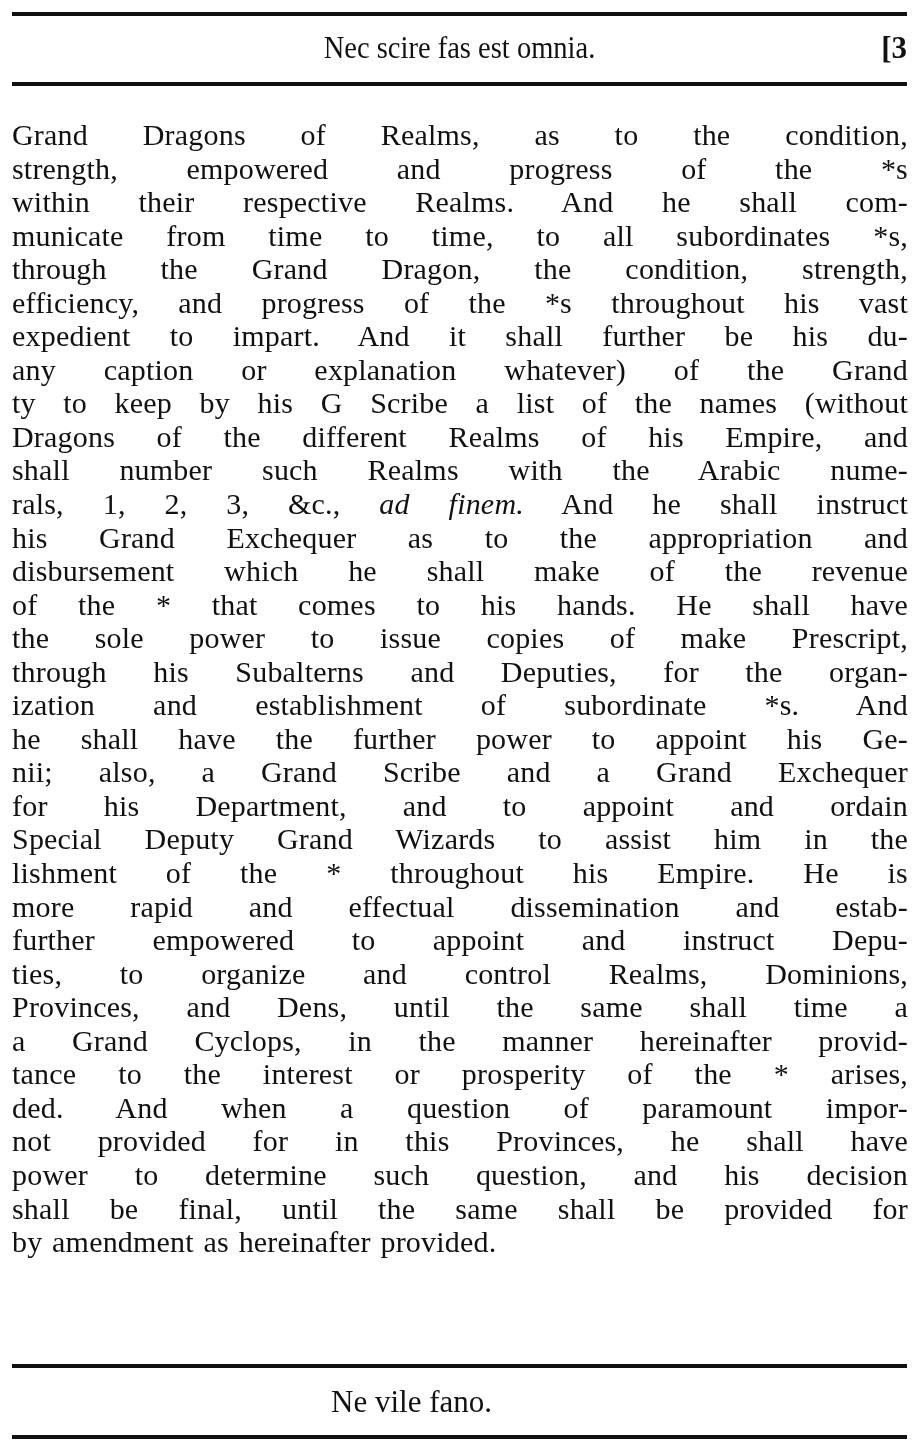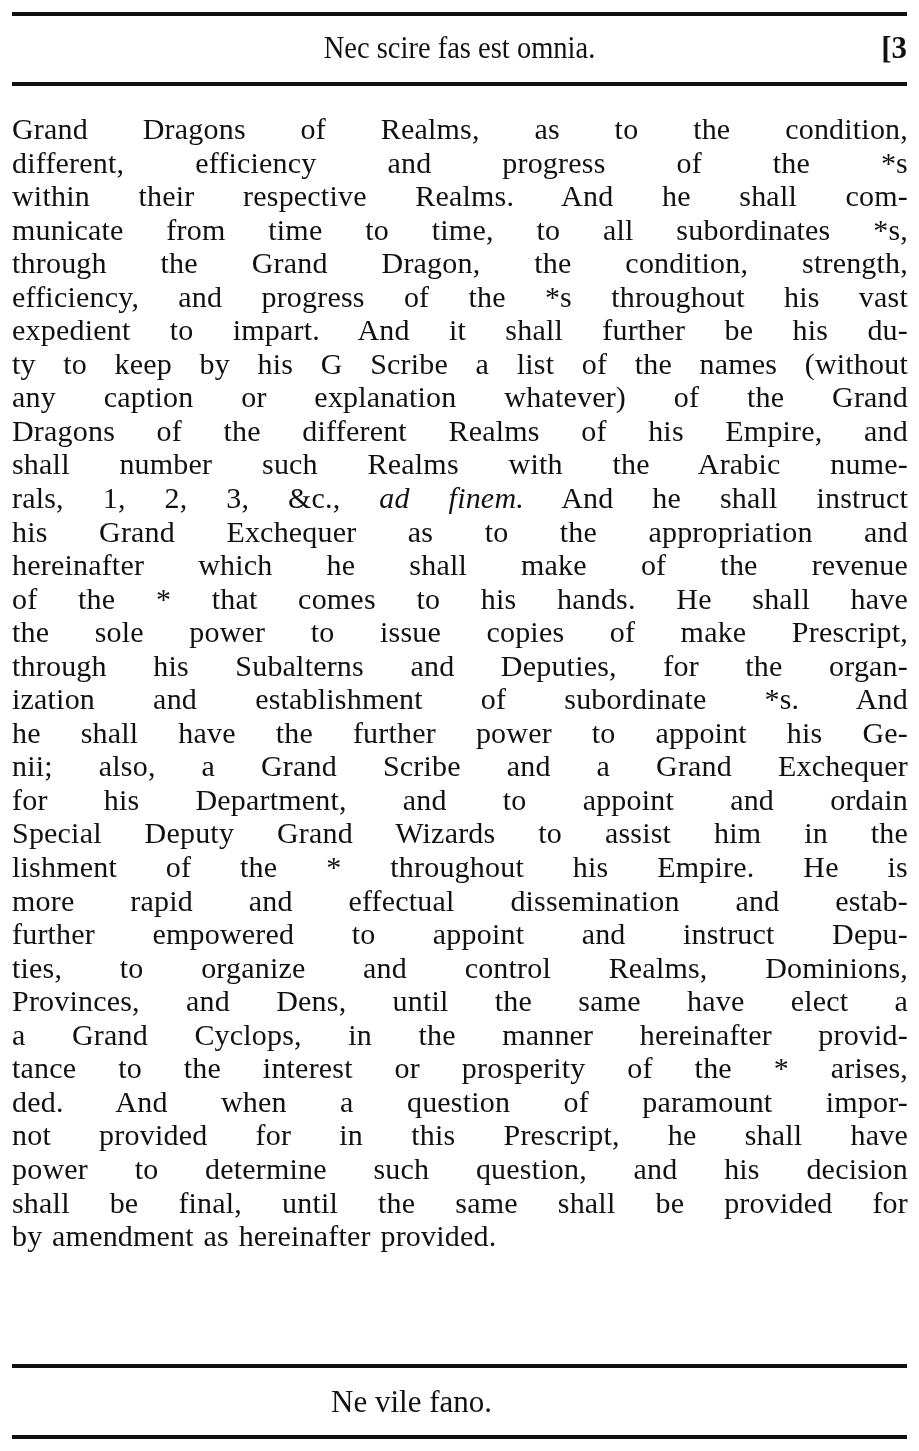--- a/index.html
+++ b/index.html
@@ -8,21 +8,21 @@
       font-family: "Liberation Serif", "DejaVu Serif", serif; color: #111111;
     }
     .rule { position: absolute; left: 12px; width: 895px; height: 4px; background: #111111; }
     .header-title {
       position: absolute; top: 20px; left: 0; width: 919px; text-align: center;
       font-size: 31px; line-height: 56px; transform: scaleX(0.92);
     }
     .header-page {
       position: absolute; top: 20px; right: 12px; font-size: 31px; line-height: 56px; font-weight: bold;
     }
-    .body-text { position: absolute; left: 12px; top: 112px; width: 896px; }
+    .body-text { position: absolute; left: 12px; top: 118px; width: 896px; }
     .line {
       display: block; height: 33.55px; line-height: 33.55px; font-size: 30px;
       text-align: justify; text-align-last: justify; white-space: nowrap;
       letter-spacing: 0.2px; word-spacing: 2px;
     }
     .line.last { text-align-last: left; }
     .footer-title {
       position: absolute; top: 1372px; left: 0; width: 823px; text-align: center;
       font-size: 31px; line-height: 60px;
     }
@@ -31,50 +31,50 @@
 </head>
 <body>
 
 <div class="rule" style="top:12px;"></div>
 <div class="header-title">Nec scire fas est omnia.</div>
 <div class="header-page">[3</div>
 <div class="rule" style="top:82px;"></div>
 
 <div class="body-text">
   <span class="line">Grand Dragons of Realms, as to the condition,</span>
-  <span class="line">different, efficiency and progress of the *s</span>
+  <span class="line">strength, empowered and progress of the *s</span>
   <span class="line">within their respective Realms. And he shall com-</span>
   <span class="line">municate from time to time, to all subordinates *s,</span>
   <span class="line">through the Grand Dragon, the condition, strength,</span>
   <span class="line">efficiency, and progress of the *s throughout his vast</span>
   <span class="line">expedient to impart. And it shall further be his du-</span>
+  <span class="line">any caption or explanation whatever) of the Grand</span>
   <span class="line">ty to keep by his G Scribe a list of the names (without</span>
-  <span class="line">any caption or explanation whatever) of the Grand</span>
   <span class="line">Dragons of the different Realms of his Empire, and</span>
   <span class="line">shall number such Realms with the Arabic nume-</span>
   <span class="line"><span>rals, 1, 2, 3, &amp;c., </span><em>ad finem.</em><span> And he shall instruct</span></span>
   <span class="line">his Grand Exchequer as to the appropriation and</span>
-  <span class="line">hereinafter which he shall make of the revenue</span>
+  <span class="line">disbursement which he shall make of the revenue</span>
   <span class="line">of the * that comes to his hands. He shall have</span>
   <span class="line">the sole power to issue copies of make Prescript,</span>
   <span class="line">through his Subalterns and Deputies, for the organ-</span>
   <span class="line">ization and establishment of subordinate *s. And</span>
   <span class="line">he shall have the further power to appoint his Ge-</span>
   <span class="line">nii; also, a Grand Scribe and a Grand Exchequer</span>
   <span class="line">for his Department, and to appoint and ordain</span>
   <span class="line">Special Deputy Grand Wizards to assist him in the</span>
   <span class="line">lishment of the * throughout his Empire. He is</span>
   <span class="line">more rapid and effectual dissemination and estab-</span>
   <span class="line">further empowered to appoint and instruct Depu-</span>
   <span class="line">ties, to organize and control Realms, Dominions,</span>
-  <span class="line">Provinces, and Dens, until the same have elect a</span>
+  <span class="line">Provinces, and Dens, until the same shall time a</span>
   <span class="line">a Grand Cyclops, in the manner hereinafter provid-</span>
   <span class="line">tance to the interest or prosperity of the * arises,</span>
   <span class="line">ded. And when a question of paramount impor-</span>
-  <span class="line">not provided for in this Prescript, he shall have</span>
+  <span class="line">not provided for in this Provinces, he shall have</span>
   <span class="line">power to determine such question, and his decision</span>
   <span class="line">shall be final, until the same shall be provided for</span>
   <span class="line last">by amendment as hereinafter provided.</span>
 </div>
 
 <div class="rule" style="top:1364px;"></div>
 <div class="footer-title">Ne vile fano.</div>
 <div class="rule" style="top:1435px;"></div>
 
 </body></html>

